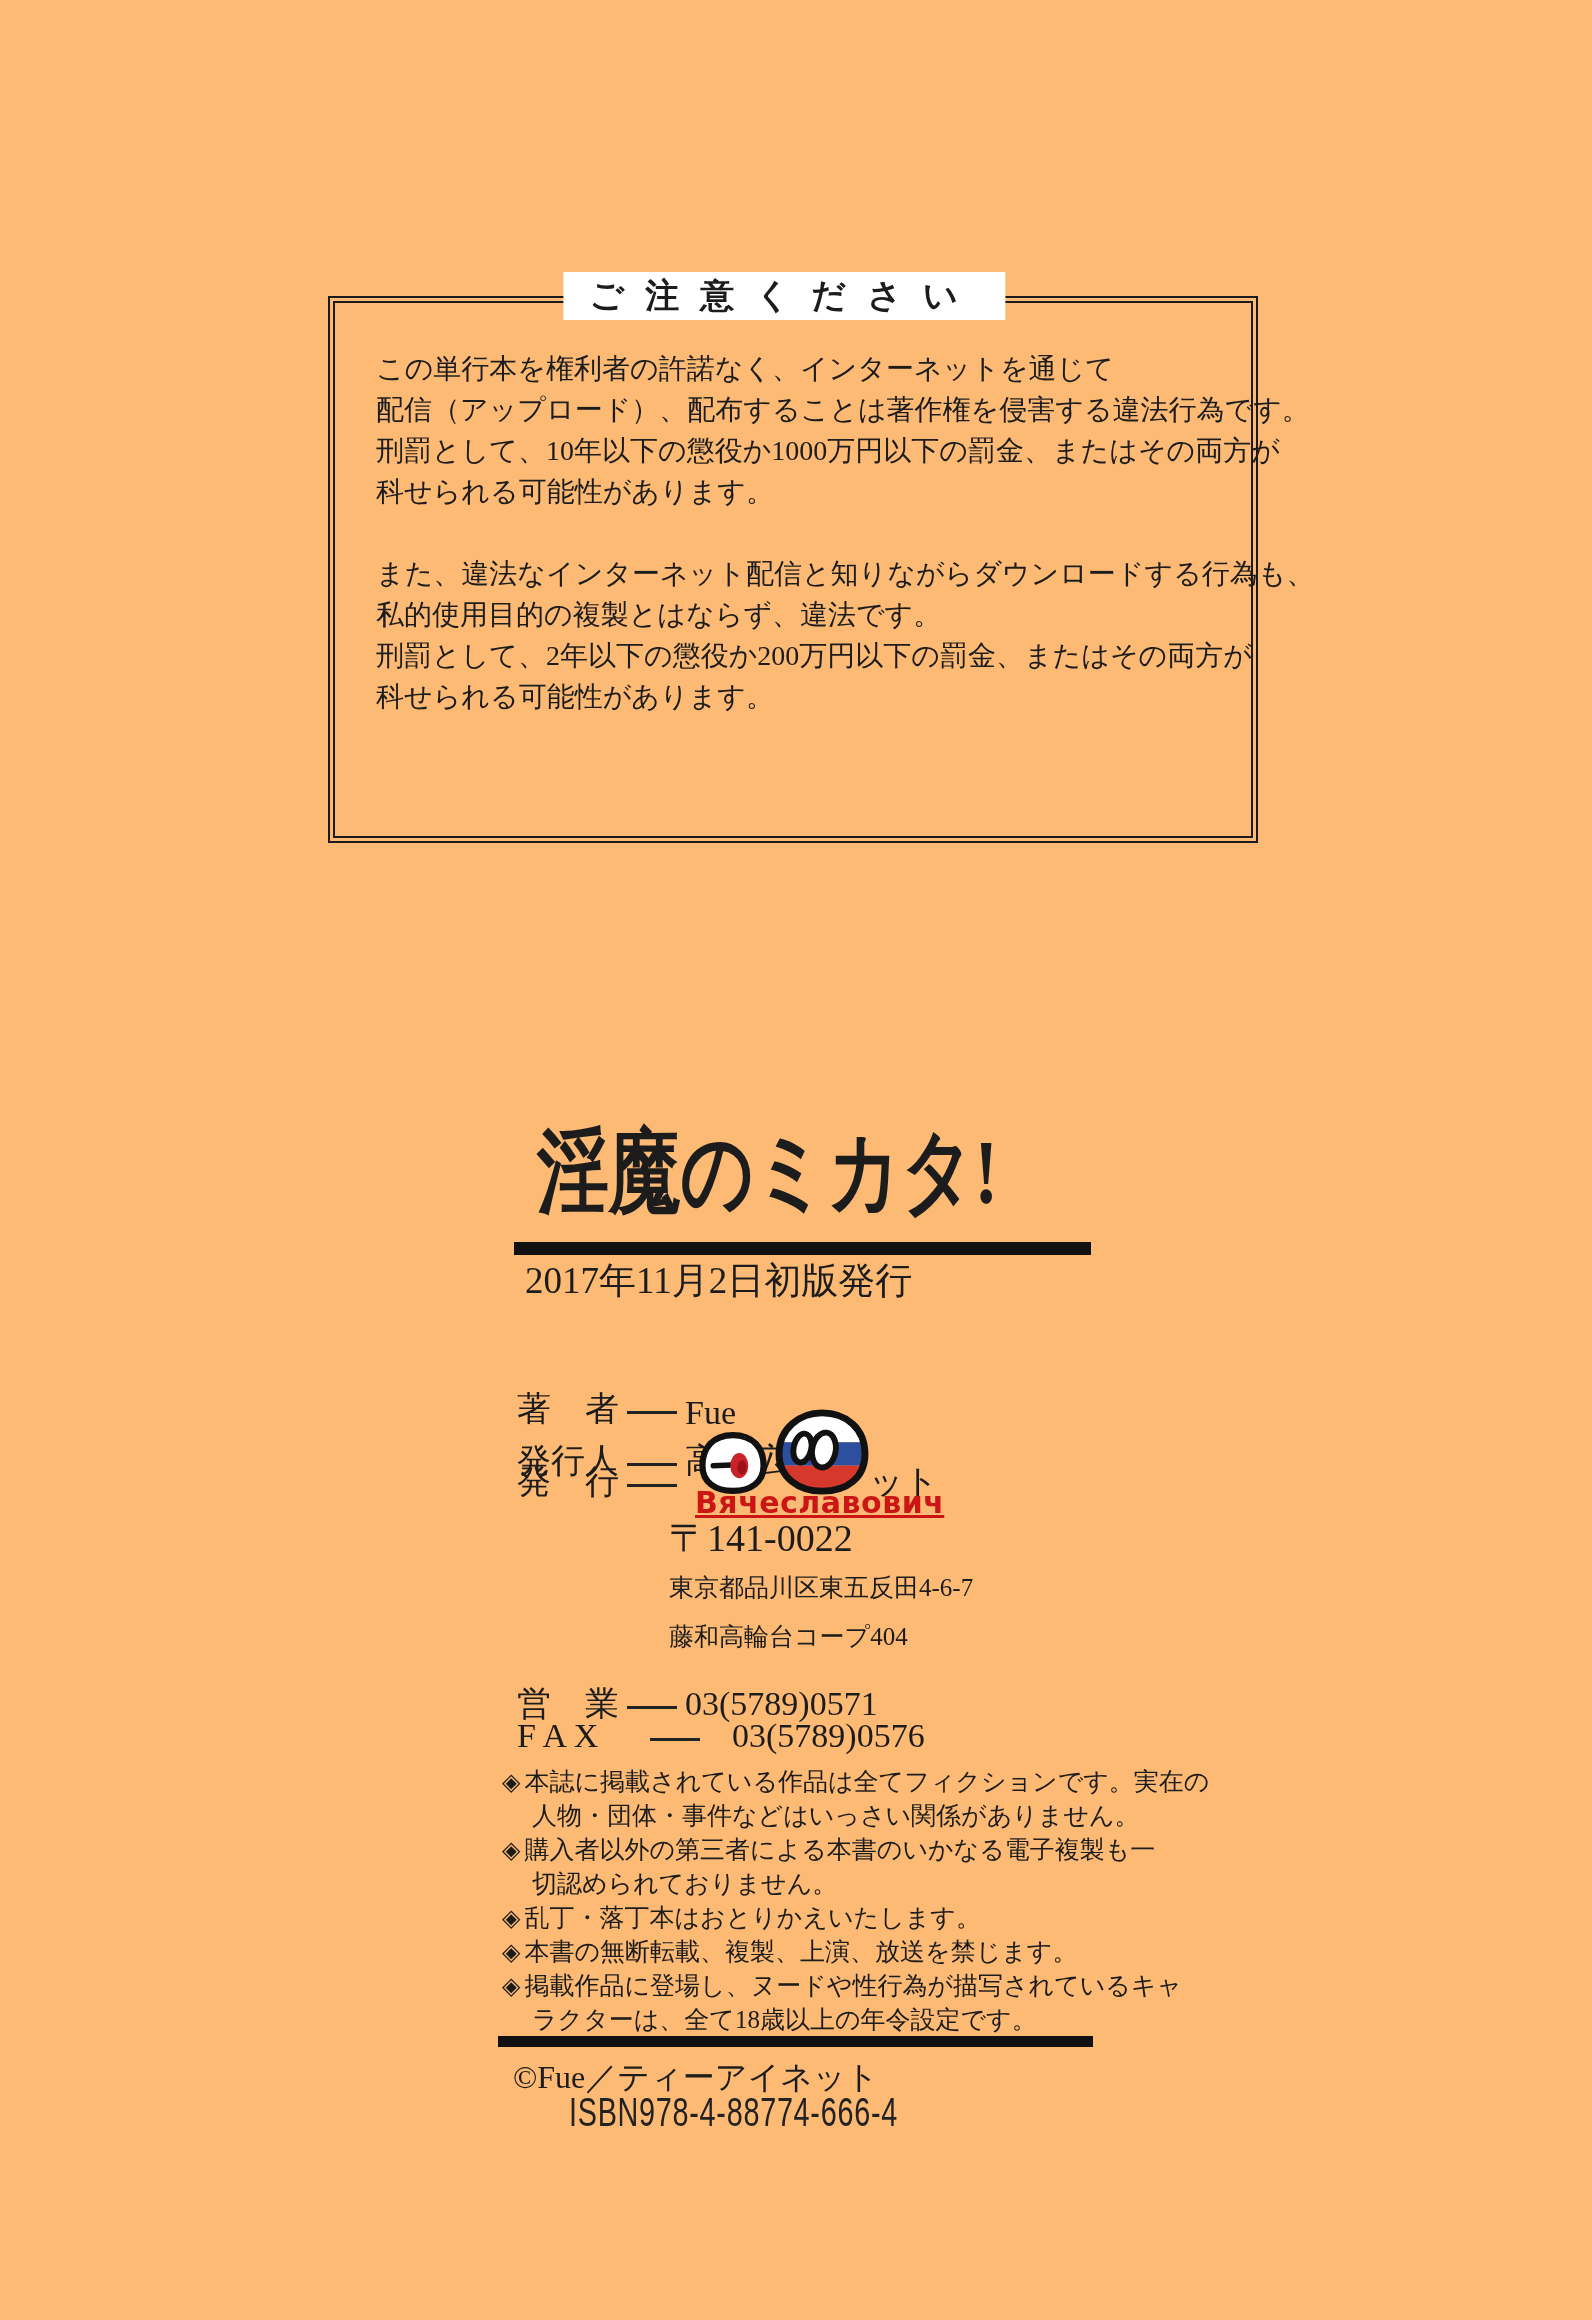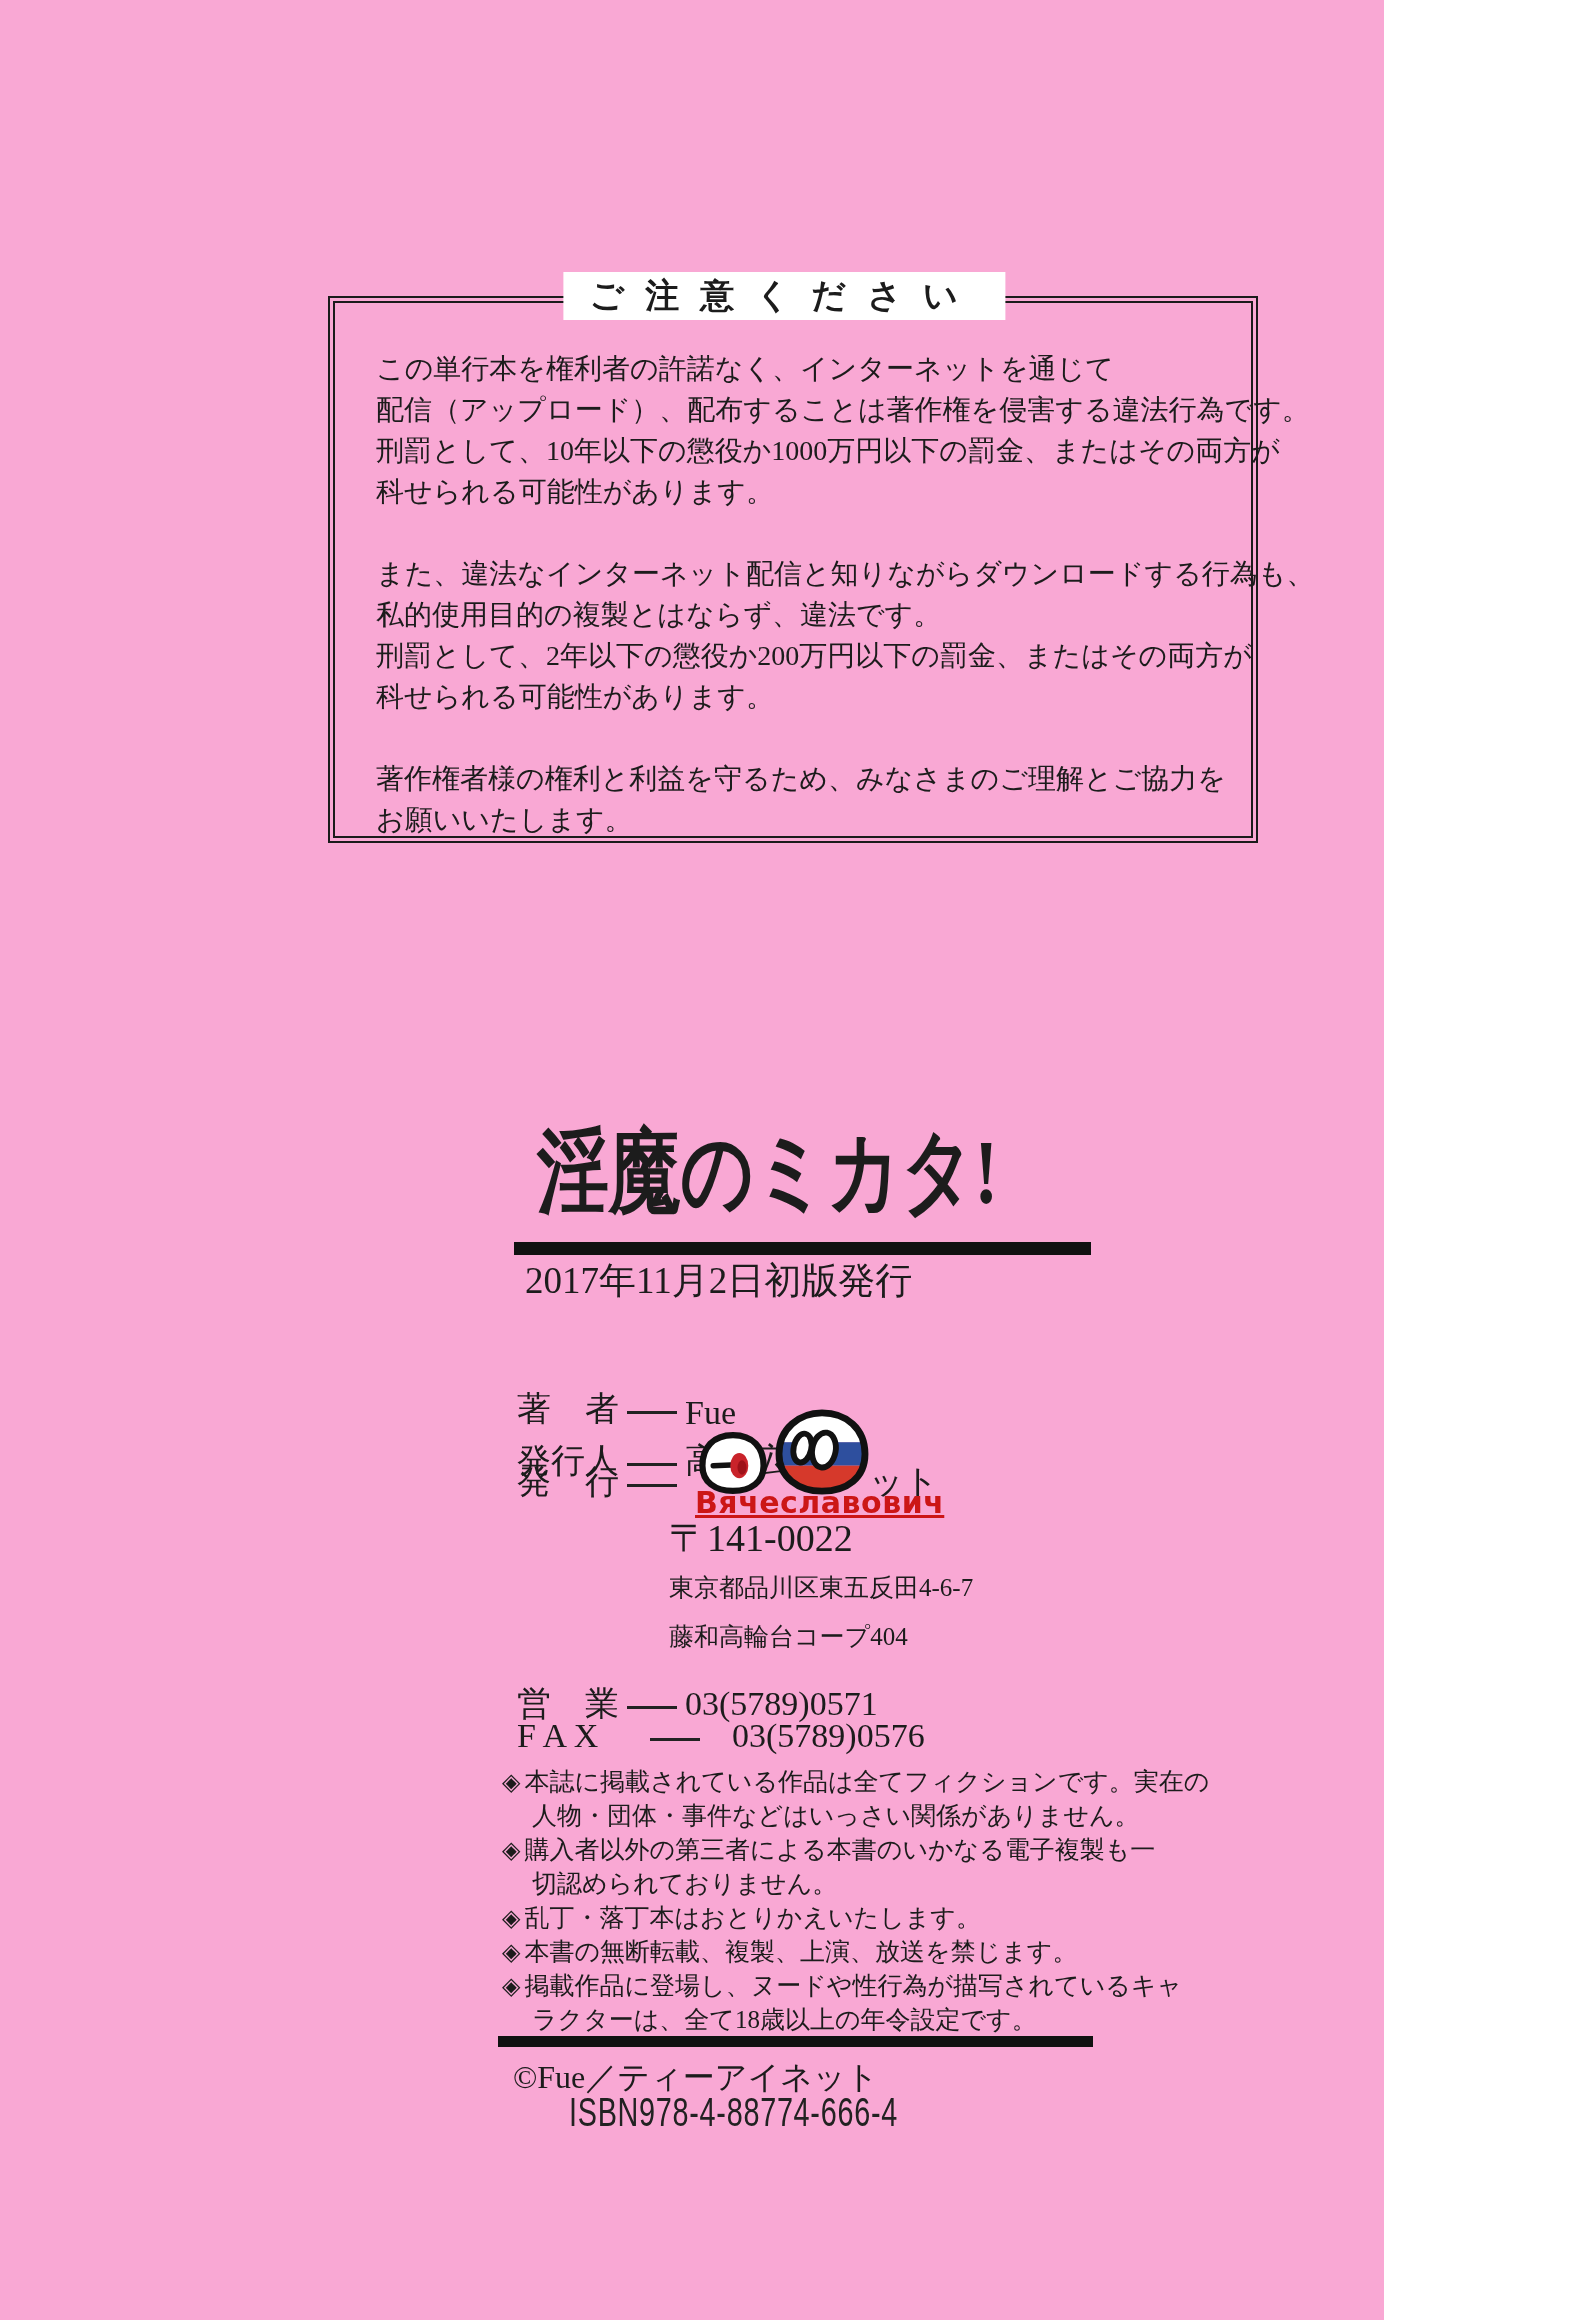--- a/index.html
+++ b/index.html
@@ -1,17 +1,17 @@
 <!DOCTYPE html>
 <html><head>
 <meta charset="utf-8">
 <style>
   html,body{margin:0;padding:0;background:#ffffff;}
   #canvas{
-    position:relative;width:1384px;height:2320px;background:#f9a8d4;
+    position:relative;width:1592px;height:2320px;background:#fdba74;
     font-family:"Liberation Serif","DejaVu Serif",serif;color:#1c1c1c;
     overflow:hidden;
   }
   
   .wbox{position:absolute;left:328px;top:296px;width:926px;height:543px;border:2px solid #1b1b1b;}
   .wbox-inner{position:absolute;inset:3px;border:2px solid #1b1b1b;}
   .wbox-title{
     position:absolute;top:-26px;left:50%;transform:translateX(-52%);
     background:#ffffff;padding:0 26px;font-size:34px;font-weight:600;
     letter-spacing:0.62em;white-space:nowrap;line-height:48px;
@@ -73,24 +73,20 @@
         <div class="wline">この単行本を権利者の許諾なく、インターネットを通じて</div>
         <div class="wline">配信（アップロード）、配布することは著作権を侵害する違法行為です。</div>
         <div class="wline">刑罰として、10年以下の懲役か1000万円以下の罰金、またはその両方が</div>
         <div class="wline">科せられる可能性があります。</div>
       </div>
       <div class="para">
         <div class="wline">また、違法なインターネット配信と知りながらダウンロードする行為も、</div>
         <div class="wline">私的使用目的の複製とはならず、違法です。</div>
         <div class="wline">刑罰として、2年以下の懲役か200万円以下の罰金、またはその両方が</div>
         <div class="wline">科せられる可能性があります。</div>
-      </div>
-      <div class="para">
-        <div class="wline">著作権者様の権利と利益を守るため、みなさまのご理解とご協力を</div>
-        <div class="wline">お願いいたします。</div>
       </div>
     </div>
   </div>
 
   <div class="book-title">淫魔のミカタ!</div>
   <div class="rule1"></div>
   <div class="edition-date">2017年11月2日初版発行</div>
 
   <div class="crow row-author">
     <span class="lbl">著　者</span>

